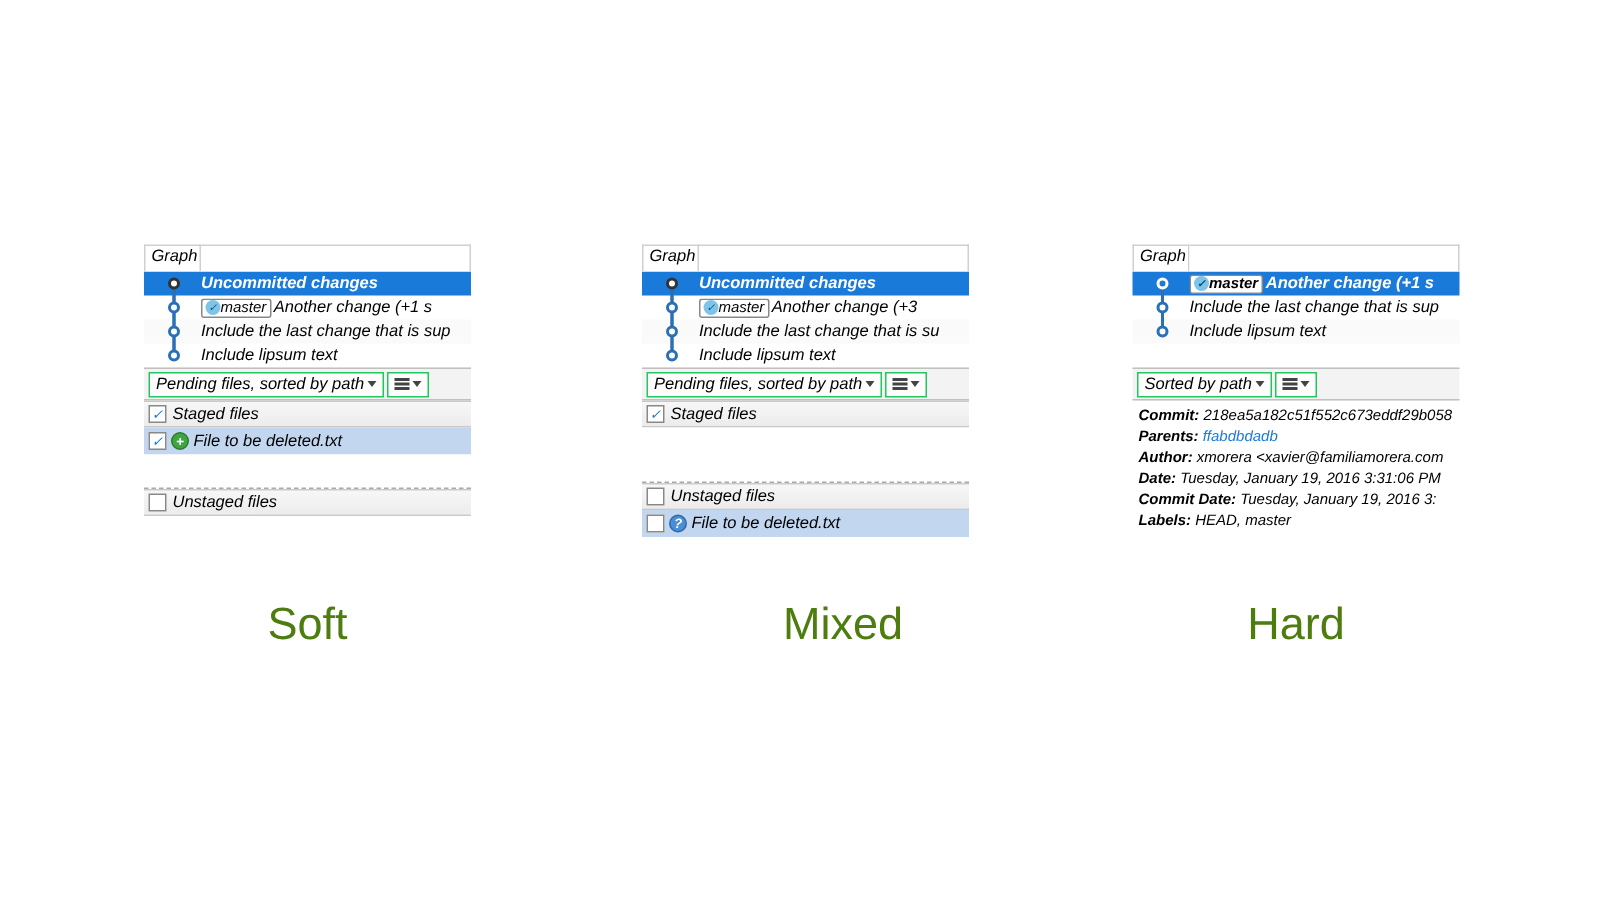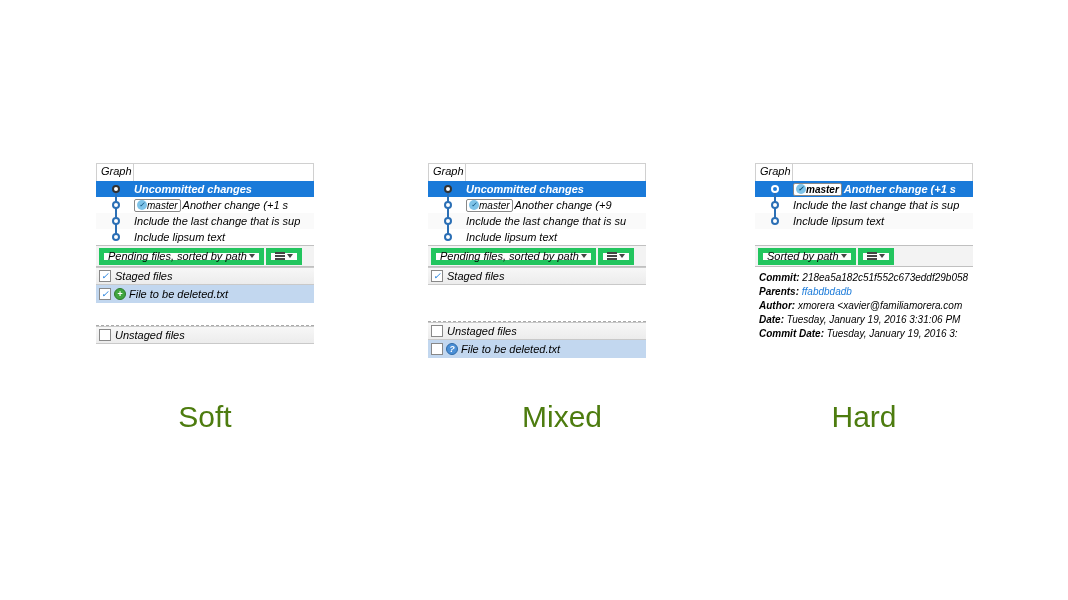--- a/index.html
+++ b/index.html
@@ -113,21 +113,21 @@
     background: #f3f3f3;
     border-top: 1px solid #c0c0c0;
     border-bottom: 1px solid #c0c0c0;
     height: 22px;
     padding: 0 3px;
     gap: 2px;
   }
   .tb-btn {
     display: flex;
     align-items: center;
-    border: 5px solid #22c55e;
+    border: 1px solid #22c55e;
     background: #fdfdfd;
     padding: 0 4px;
     height: 17px;
     font-size: 11px;
     gap: 2px;
   }
   .caret {
     width: 0; height: 0;
     border-left: 3px solid transparent;
     border-right: 3px solid transparent;
@@ -291,21 +291,21 @@
   <div class="commit-row">
     <div class="graph-cell">
         <div class="graph-line" style="top:-8px;bottom:-8px;"></div>
         <div class="node"></div>
       </div>
     <div class="msg-cell">
       <span class="branch-tag">
           <span class="branch-icon">✓</span>
           <span>master</span>
         </span>
-      <span>Another change (+9</span>
+      <span>Another change (+3</span>
     </div>
   </div>
   <div class="commit-row alt">
     <div class="graph-cell">
         <div class="graph-line" style="top:-8px;bottom:-8px;"></div>
         <div class="node"></div>
       </div>
     <div class="msg-cell">Include the last change that is su</div>
   </div>
   <div class="commit-row">
@@ -385,18 +385,19 @@
         <span class="caret"></span>
       </div>
     <div style="flex:1"></div>
   </div>
   <div class="meta">
     <div><b>Commit:</b> <span>218ea5a182c51f552c673eddf29b058</span></div>
     <div><b>Parents:</b> <span class="link">ffabdbdadb</span></div>
     <div><b>Author:</b> <span>xmorera &lt;xavier@familiamorera.com</span></div>
     <div><b>Date:</b> <span>Tuesday, January 19, 2016 3:31:06 PM</span></div>
     <div><b>Commit Date:</b> <span>Tuesday, January 19, 2016 3:</span></div>
+    <div><b>Labels:</b> <span>HEAD, master</span></div>
   </div>
 </div>
 
 <div class="caption" style="left:96px; top:400px; width:218px;">Soft</div>
 <div class="caption" style="left:453px; top:400px; width:218px;">Mixed</div>
 <div class="caption" style="left:755px; top:400px; width:218px;">Hard</div>
 
 </body></html>

